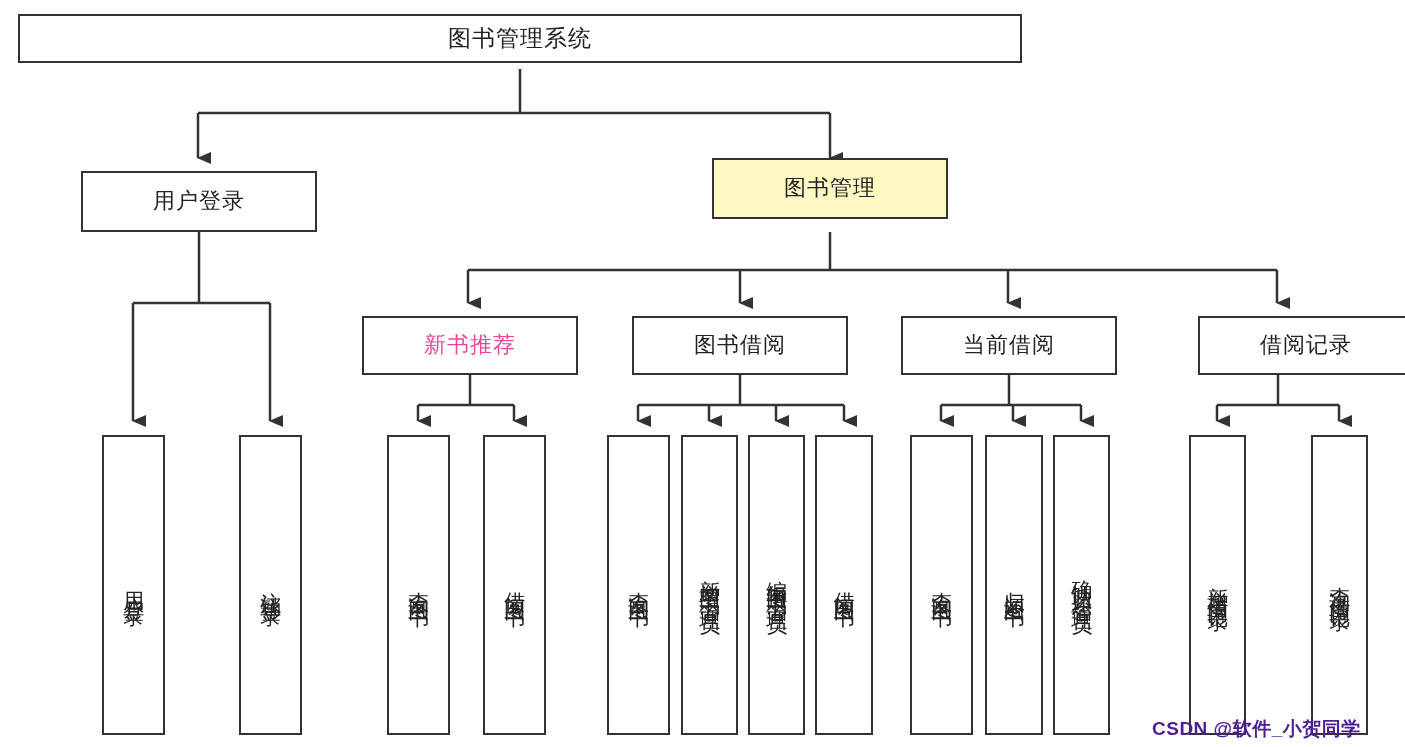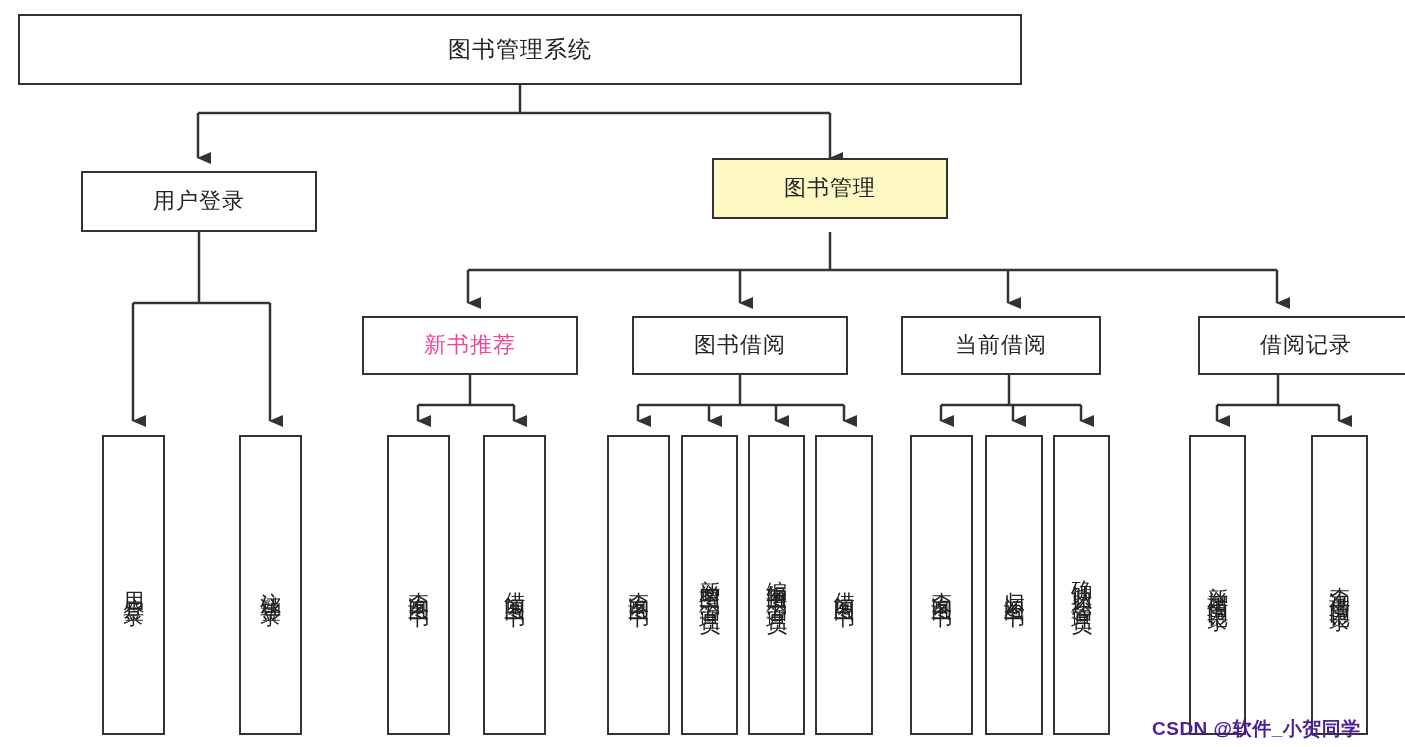--- a/index.html
+++ b/index.html
@@ -110,28 +110,28 @@
       <path d="M 1013 405 L 1013 421" marker-end="url(#arrow)"></path>
       <path d="M 1081 405 L 1081 421" marker-end="url(#arrow)"></path>
 
       <path d="M 1278 375 L 1278 405"></path>
       <path d="M 1217 405 L 1339 405"></path>
       <path d="M 1217 405 L 1217 421" marker-end="url(#arrow)"></path>
       <path d="M 1339 405 L 1339 421" marker-end="url(#arrow)"></path>
     </g>
   </svg>
 
-  <div class="node horiz root" style="left: 18px; top: 14px; width: 1004px; height: 71px; border-color: rgb(51, 51, 51); background: rgb(255, 255, 255); color: rgb(34, 34, 34);">图书管理系统</div>
+  <div class="node horiz root" style="left: 18px; top: 14px; width: 1004px; height: 49px; border-color: rgb(51, 51, 51); background: rgb(255, 255, 255); color: rgb(34, 34, 34);">图书管理系统</div>
 
   <div class="node horiz" style="left: 81px; top: 171px; width: 236px; height: 61px; border-color: rgb(51, 51, 51); background: rgb(255, 255, 255); color: rgb(34, 34, 34);">用户登录</div>
   <div class="node horiz" style="left: 712px; top: 158px; width: 236px; height: 61px; border-color: rgb(51, 51, 51); background: #fef9c3; color: rgb(34, 34, 34);">图书管理</div>
 
   <div class="node horiz" style="left: 362px; top: 316px; width: 216px; height: 59px; border-color: rgb(51, 51, 51); background: rgb(255, 255, 255); color: #ec4899;">新书推荐</div>
   <div class="node horiz" style="left: 632px; top: 316px; width: 216px; height: 59px; border-color: rgb(51, 51, 51); background: rgb(255, 255, 255); color: rgb(34, 34, 34); text-align: center;">图书借阅</div>
-  <div class="node horiz" style="left: 901px; top: 316px; width: 200px; height: 59px; border-color: rgb(51, 51, 51); background: rgb(255, 255, 255); color: rgb(34, 34, 34);">当前借阅</div>
+  <div class="node horiz" style="left: 901px; top: 316px; width: 216px; height: 59px; border-color: rgb(51, 51, 51); background: rgb(255, 255, 255); color: rgb(34, 34, 34);">当前借阅</div>
   <div class="node horiz" style="left: 1170px; top: 316px; width: 216px; height: 59px; border-color: rgb(51, 51, 51); background: rgb(255, 255, 255); color: rgb(34, 34, 34); margin-left: 28px;">借阅记录</div>
 
   <div class="node vert" style="left: 102px; top: 435px; width: 63px; height: 300px; border-color: rgb(51, 51, 51); background: rgb(255, 255, 255); color: rgb(34, 34, 34);">用户登录</div>
   <div class="node vert" style="left: 239px; top: 435px; width: 63px; height: 300px; border-color: rgb(51, 51, 51); background: rgb(255, 255, 255); color: rgb(34, 34, 34);">注销登录</div>
   <div class="node vert" style="left: 387px; top: 435px; width: 63px; height: 300px; border-color: rgb(51, 51, 51); background: rgb(255, 255, 255); color: rgb(34, 34, 34);">查询图书</div>
   <div class="node vert" style="left: 483px; top: 435px; width: 63px; height: 300px; border-color: rgb(51, 51, 51); background: rgb(255, 255, 255); color: rgb(34, 34, 34);">借阅图书</div>
   <div class="node vert" style="left: 607px; top: 435px; width: 63px; height: 300px; border-color: rgb(51, 51, 51); background: rgb(255, 255, 255); color: rgb(34, 34, 34);">查询图书</div>
   <div class="node vert" style="left: 681px; top: 435px; width: 57px; height: 300px; border-color: rgb(51, 51, 51); background: rgb(255, 255, 255); color: rgb(34, 34, 34);">新增图书（管理员）</div>
   <div class="node vert" style="left: 748px; top: 435px; width: 57px; height: 300px; border-color: rgb(51, 51, 51); background: rgb(255, 255, 255); color: rgb(34, 34, 34);">编辑图书（管理员）</div>
   <div class="node vert" style="left: 815px; top: 435px; width: 58px; height: 300px; border-color: rgb(51, 51, 51); background: rgb(255, 255, 255); color: rgb(34, 34, 34);">借阅图书</div>

